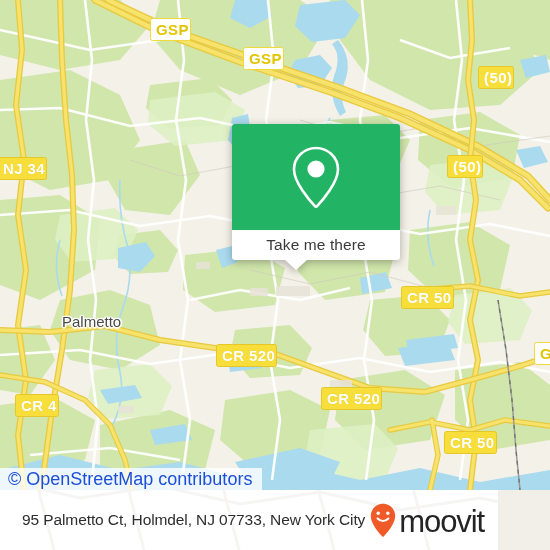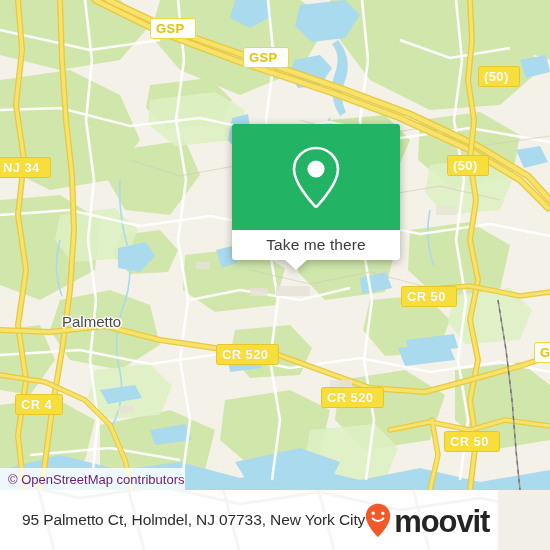--- a/index.html
+++ b/index.html
@@ -18,24 +18,24 @@
   #map{
     position:absolute;left:0;top:0;width:550px;height:490px;
     overflow:hidden;
     background:#f3efe6;
   }
   .svgmap{position:absolute;left:0;top:0;width:550px;height:490px;}
 
   
   .shield{
     position:absolute;
-    font-size:13px;font-weight:bold;
+    font-size:15px;font-weight:bold;
     letter-spacing:.4px;
     line-height:1;
-    padding:3px 10px 3px 5px;
+    padding:3px 1px 3px 5px;
     border-radius:2.5px;
     white-space:nowrap;
     box-sizing:border-box;
   }
   .shield.gsp{
     background:#ffffff;
     border:1.6px solid #f0d93a;
     color:#e2c400;
   }
   .shield.cr{
@@ -95,25 +95,25 @@
     border-left:11px solid transparent;
     border-right:11px solid transparent;
     border-top:10px solid #ffffff;
   }
 
   
   #attrib{
     position:absolute;
     left:0;bottom:0;
     height:22px;
-    padding:0 0 0 8px;
+    padding:0 10px 0 8px;
     display:flex;align-items:center;
     background:rgba(255,255,255,.80);
-    font-size:13px;
-    color:#701a75;
+    font-size:18px;
+    color:#1d4ed8;
     white-space:nowrap;
   }
 
   
   #footer{
     position:absolute;left:0;top:490px;
     width:498px;height:60px;
     background:#ffffff;
     overflow:hidden;
   }
@@ -135,21 +135,21 @@
     white-space:nowrap;
     letter-spacing:-.1px;
   }
   #logo{
     margin-left:auto;
     display:flex;align-items:center;
     gap:3px;
   }
   #logo .wordmark{
     font-size:31px;
-    font-weight:bold;
+    font-weight:normal;
     color:#242424;
     letter-spacing:-1.1px;
     line-height:1;
     position:relative;
     top:1px;
   }
 </style>
 </head>
 <body>
 

